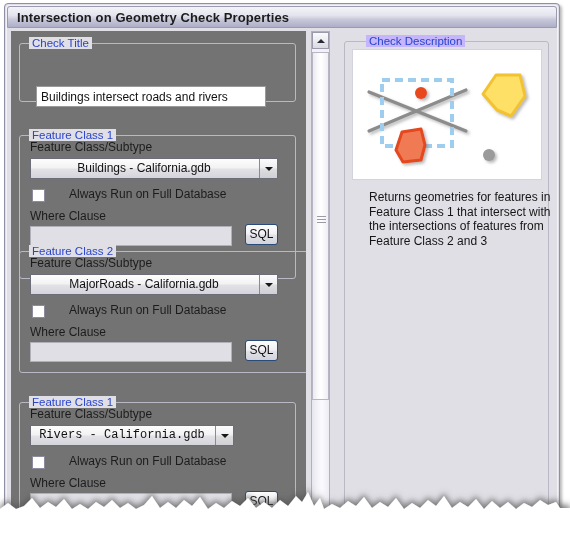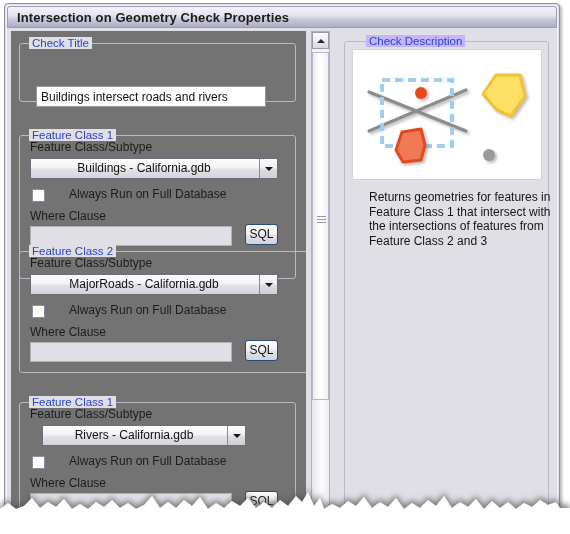--- a/index.html
+++ b/index.html
@@ -385,21 +385,21 @@
           <input class="textinput disabled" type="text" style="left: 10px; top: 90px; width: 202px; height: 20px;" value="">
 
           <div class="btn" style="left:225px; top:88px; width:33px; height:21px;">SQL</div>
         </div>
 
         <div class="group" style="left:8px; top:371px; width:277px; height:122px;">
           <div class="group-legend">Feature Class 1</div>
 
           <div class="plain-label" style="left:10px; top:4px;">Feature Class/Subtype</div>
 
-          <div class="combo" style="left:22px; top:22px; width:204px;">
+          <div class="combo" style="left:10px; top:22px; width:204px;font-family:Liberation Mono, monospace;">
             <div class="combo-text">Rivers -  California.gdb</div>
             <div class="combo-arrow"></div>
           </div>
 
           <div class="checkrow" style="left:12px; top:53px;">
             <div class="checkbox"></div>
             <div class="checkbox-label">Always Run on Full Database</div>
           </div>
 
           <div class="plain-label" style="left:10px; top:73px;">Where Clause</div>

